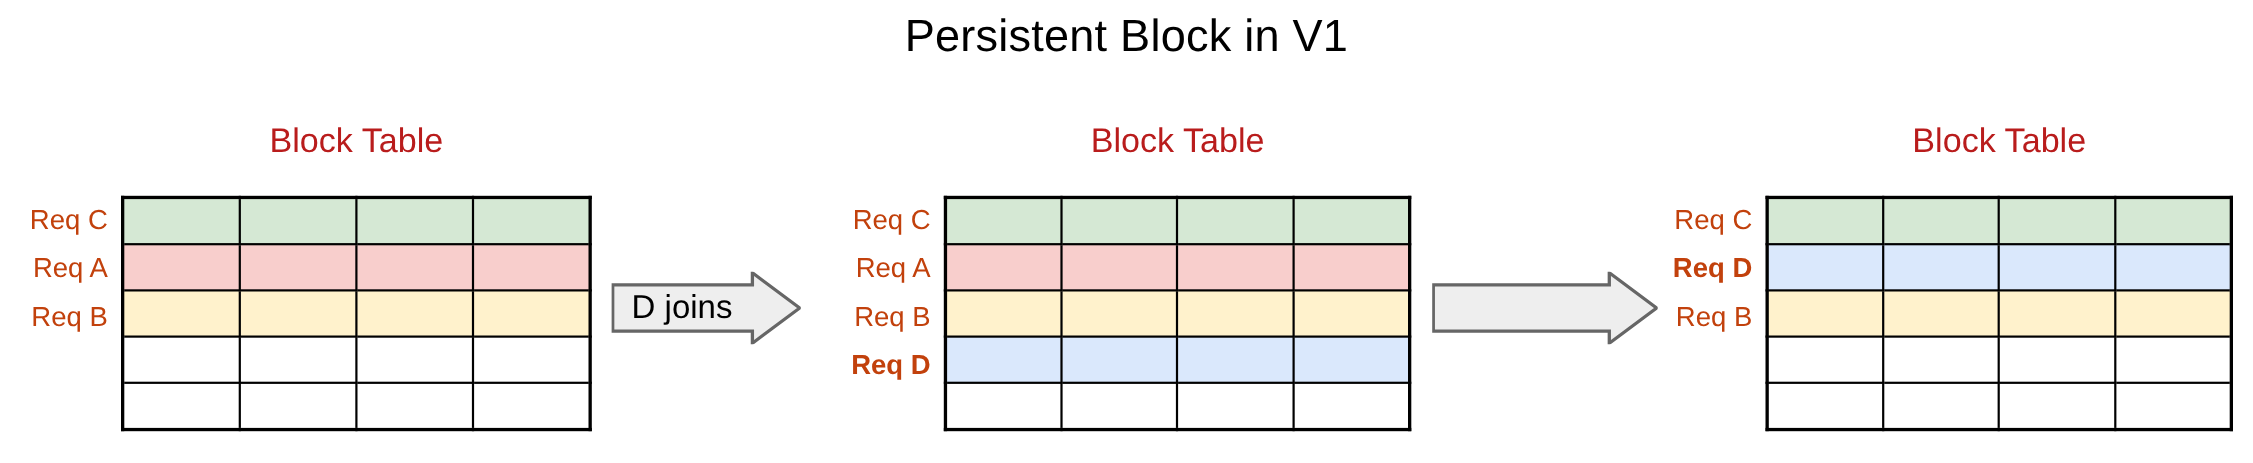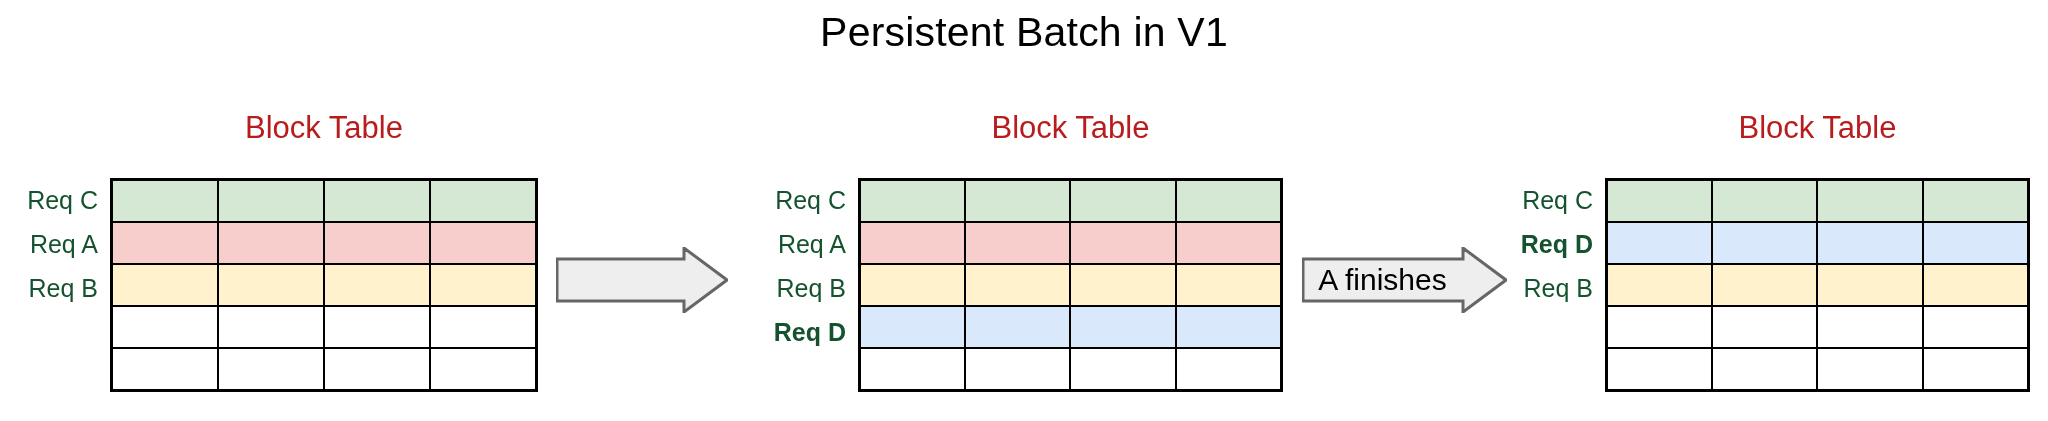--- a/index.html
+++ b/index.html
@@ -52,21 +52,21 @@
     position: absolute;
     top: 70px;
     right: 100%;
     margin-right: 12px;
     text-align: right;
   }
   .row-label {
     height: 44px;
     line-height: 44px;
     font-size: 25px;
-    color: #14532d;
+    color: #c2410c;
     white-space: nowrap;
   }
   .row-label.bold { font-weight: bold; }
   .row-label.empty { color: transparent; }
 
   
   .block-table {
     position: absolute;
     top: 70px;
     left: 0;
@@ -96,21 +96,21 @@
     font-size: 30px;
     color: #000000;
     text-align: center;
     white-space: nowrap;
     pointer-events: none;
   }
 </style>
 </head>
 <body>
 
-<div id="page-title">Persistent Batch in V1</div>
+<div id="page-title">Persistent Block in V1</div>
 
 <div id="stage">
     <div class="panel" style="left: 110px; width: 428px;">
       <div class="panel-header">Block Table</div>
       <div class="row-labels">
         <div class="row-label">Req C</div>
         <div class="row-label">Req A</div>
         <div class="row-label">Req B</div>
         <div class="row-label empty"></div>
         <div class="row-label empty"></div>
@@ -235,20 +235,20 @@
             <td style="width: 25%; background: rgb(255, 255, 255);"></td>
             <td style="width: 25%; background: rgb(255, 255, 255);"></td>
           </tr>
         </tbody>
       </table>
     </div>
     <div class="arrow" style="left: 556px; width: 172px;">
       <svg width="172" height="66" viewBox="0 0 172 66">
         <path d="M1,12 L128,12 L128,1 L171,33 L128,65 L128,54 L1,54 Z" fill="#eeeeee" stroke="#666666" stroke-width="3" stroke-linejoin="miter"></path>
       </svg>
+      <div class="arrow-label" style="width: 128px;">D joins</div>
     </div>
     <div class="arrow" style="left: 1302px; width: 205px;">
       <svg width="205" height="66" viewBox="0 0 205 66">
         <path d="M1,12 L161,12 L161,1 L204,33 L161,65 L161,54 L1,54 Z" fill="#eeeeee" stroke="#666666" stroke-width="3" stroke-linejoin="miter"></path>
       </svg>
-      <div class="arrow-label" style="width: 161px;">A finishes</div>
     </div>
   </div>
 
 </body></html>

